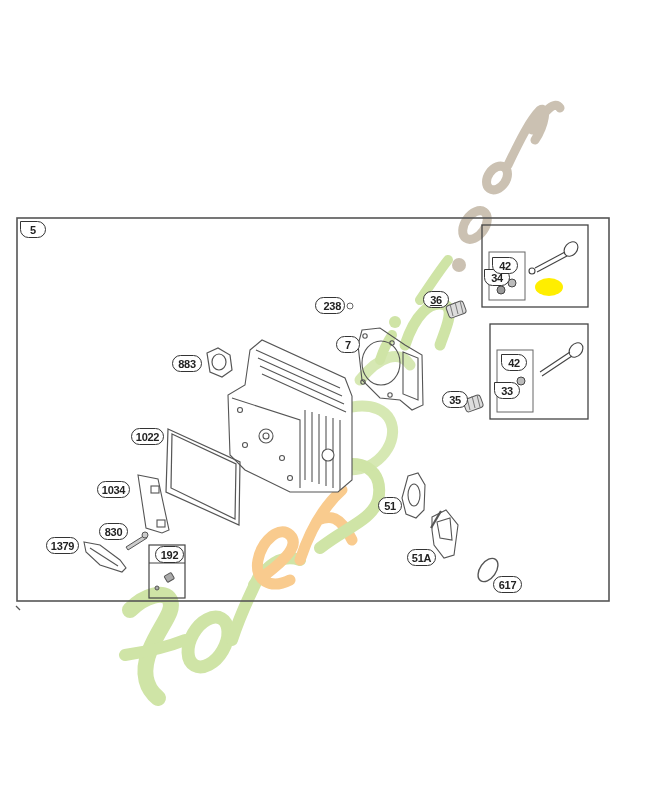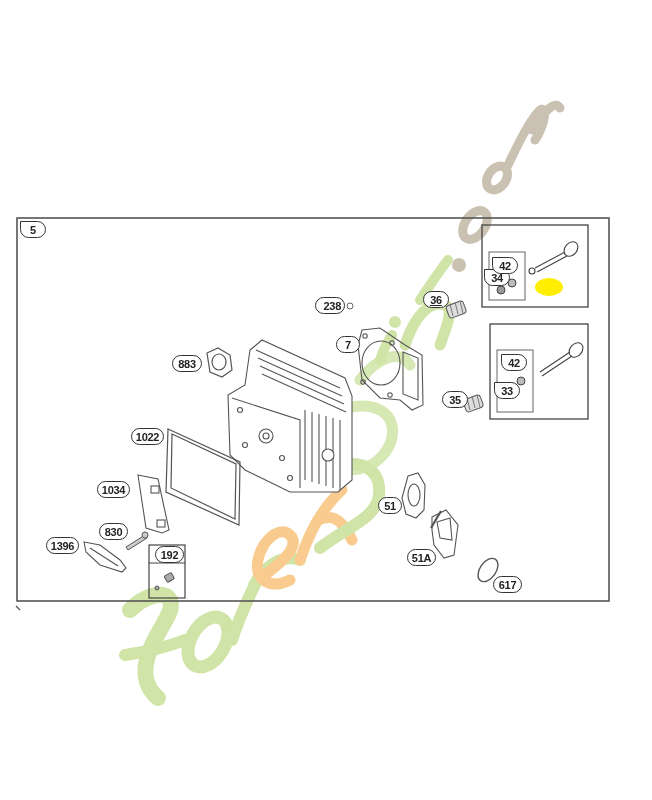--- a/index.html
+++ b/index.html
@@ -170,18 +170,18 @@
   <div class="callout" style="left:315px; top:297px; width:30px;text-align:right;">238</div>
   <div class="callout" style="left:423px; top:291px; width:26px;text-decoration:underline;">36</div>
   <div class="callout" style="left:336px; top:336px; width:24px;">7</div>
   <div class="callout" style="left:172px; top:355px; width:30px;">883</div>
   <div class="callout tab" style="left:494px; top:342px; width:26px;margin-top:40px;">33</div>
   <div class="callout tab" style="left:501px; top:354px; width:26px;">42</div>
   <div class="callout" style="left:442px; top:391px; width:26px;">35</div>
   <div class="callout" style="left:131px; top:428px; width:33px;">1022</div>
   <div class="callout" style="left:97px; top:481px; width:33px;text-align:center;">1034</div>
   <div class="callout" style="left:99px; top:523px; width:29px;">830</div>
-  <div class="callout" style="left:46px; top:537px; width:33px;">1396</div>
+  <div class="callout" style="left:46px; top:537px; width:33px;">1379</div>
   <div class="callout" style="left:155px; top:546px; width:29px;">192</div>
   <div class="callout" style="left:378px; top:497px; width:24px;">51</div>
   <div class="callout" style="left:407px; top:549px; width:29px;">51A</div>
   <div class="callout" style="left:445px; top:576px; width:29px;margin-left:48px;">617</div>
 </div>
 
 </body></html>

